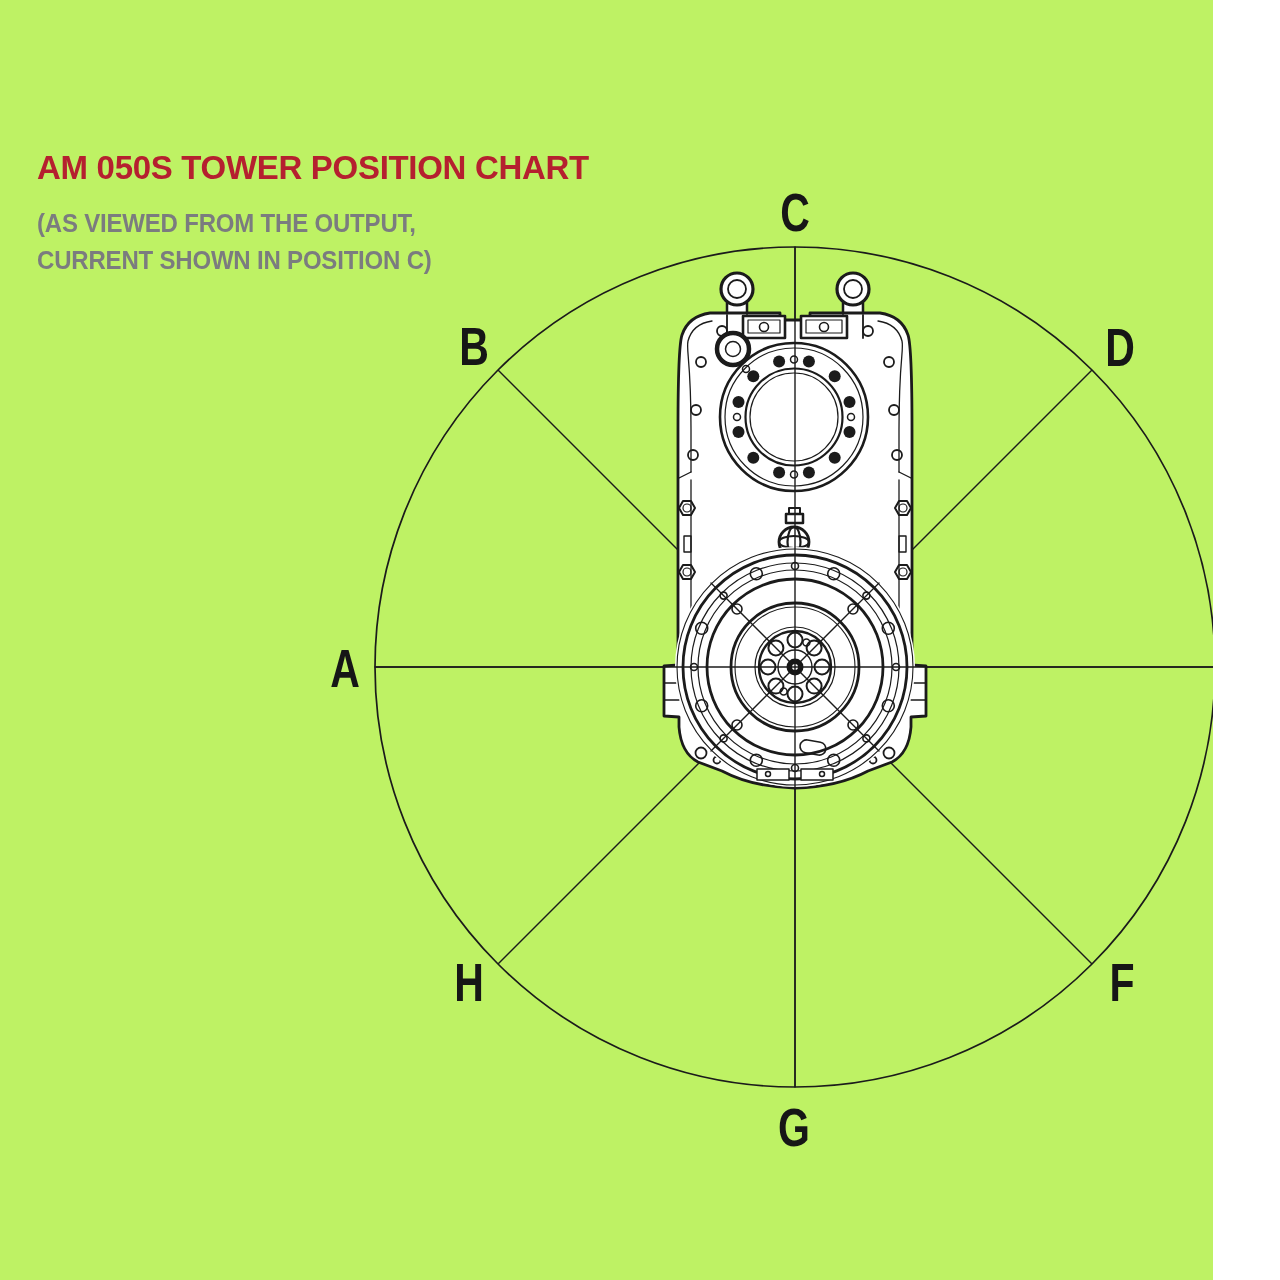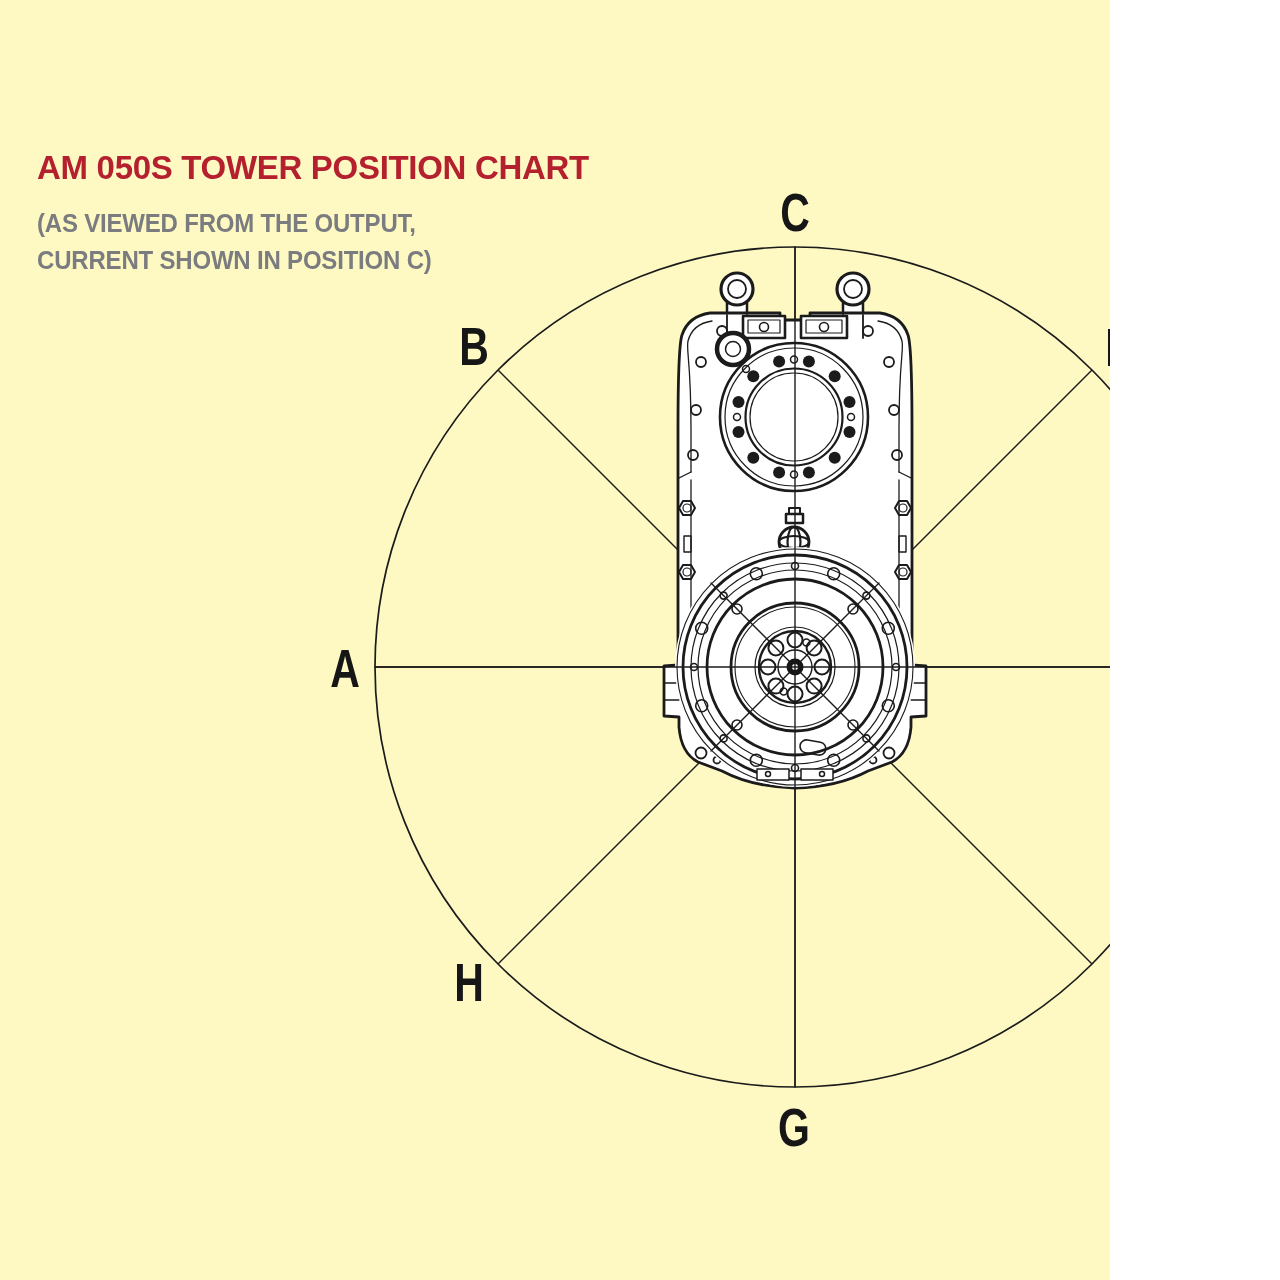--- a/index.html
+++ b/index.html
@@ -1,16 +1,16 @@
 <!DOCTYPE html>
 <html><head>
 <meta charset="utf-8">
 <style>
   html,body{margin:0;padding:0;background:#ffffff;}
-  .stage{position:relative;width:1110px;height:1280px;background:#fef9c3;overflow:hidden;
+  .stage{position:relative;width:1213px;height:1280px;background:#bef264;overflow:hidden;
          font-family:"Liberation Sans", sans-serif;}
   .header{position:absolute;left:37px;top:150px;}
   .title{margin:0;font-weight:700;font-size:34px;line-height:34px;letter-spacing:-0.3px;
          color:#b5202f;transform:scaleX(0.97);transform-origin:left center;white-space:nowrap;}
   .subtitle{margin:21px 0 0 0;font-weight:700;font-size:25px;line-height:37px;letter-spacing:-0.2px;
          color:#7b7c7f;transform:scaleX(0.96);transform-origin:left center;}
   .fig{position:absolute;left:0;top:0;width:1280px;height:1280px;}
   .poslabel{font-family:"Liberation Sans", sans-serif;font-weight:700;font-size:54px;fill:#161616;}
 </style>
 </head>

